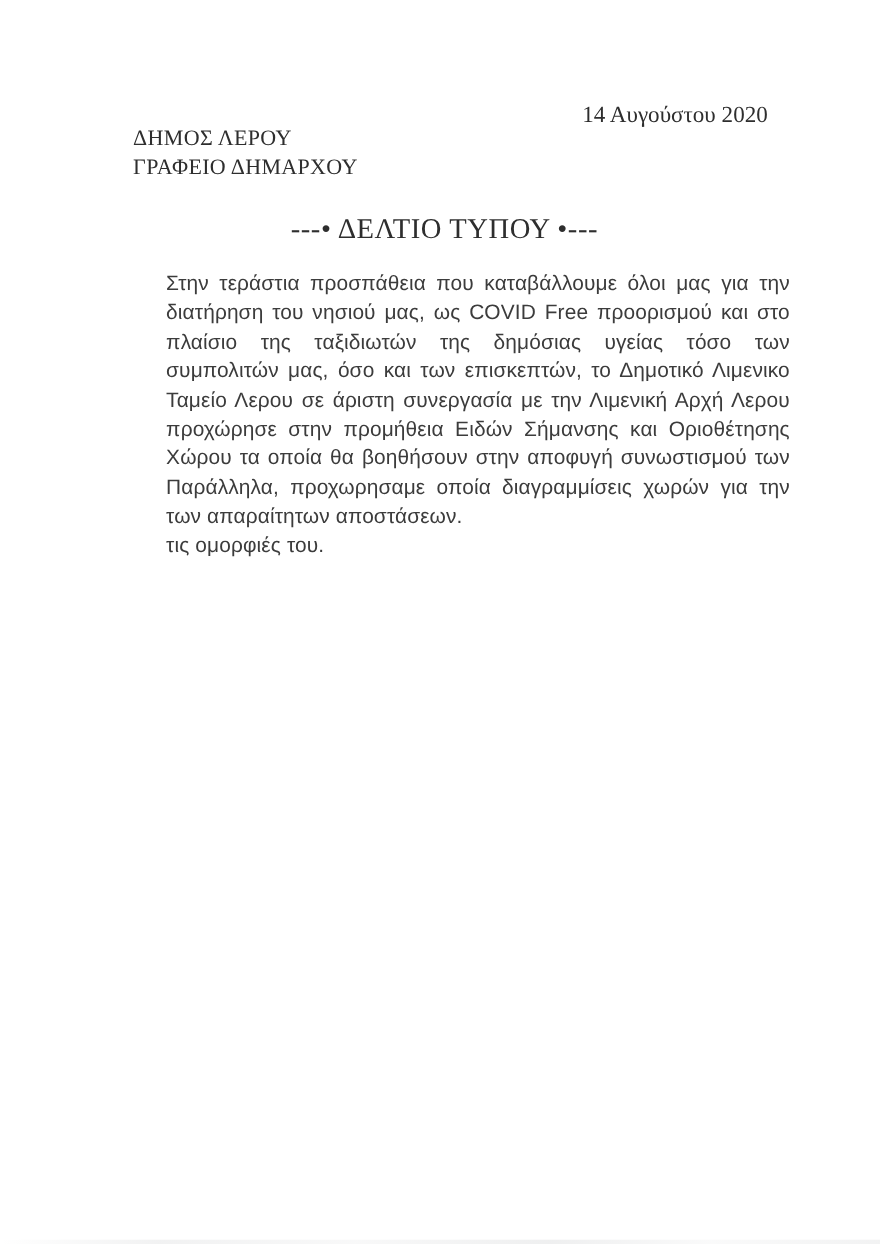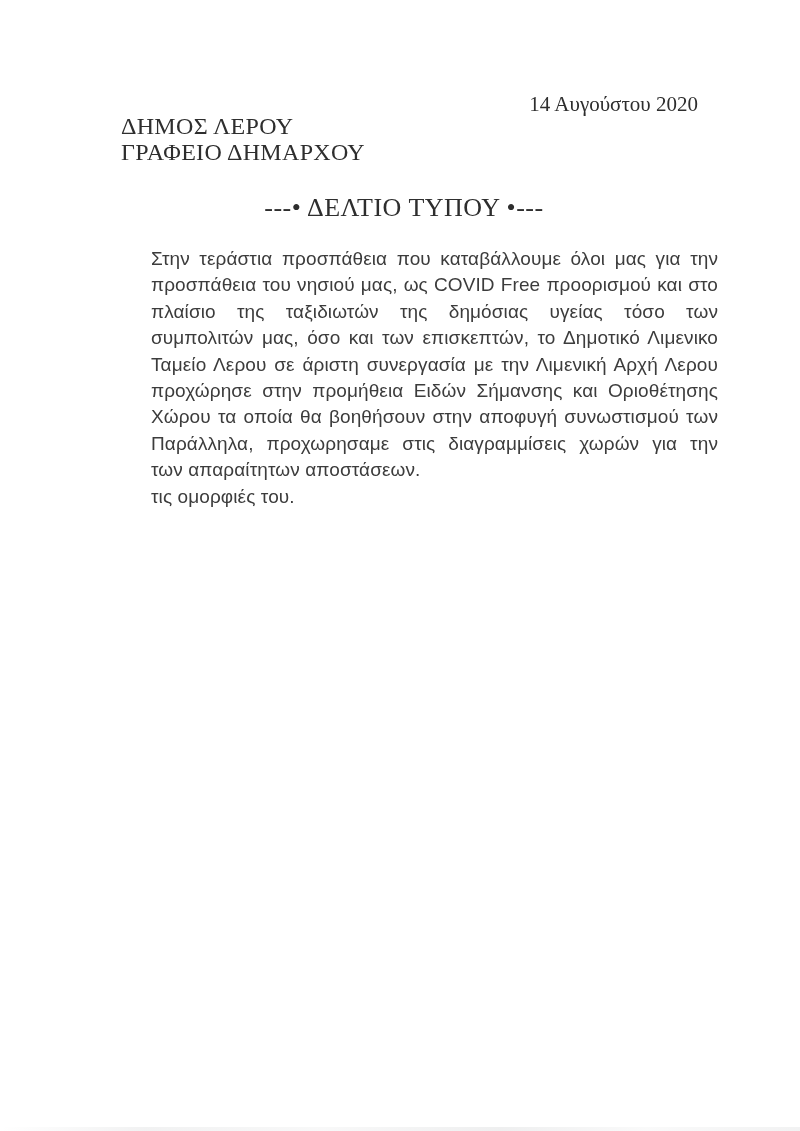--- a/index.html
+++ b/index.html
@@ -25,21 +25,21 @@
     font-family:"Liberation Serif", serif;
     font-size:21px;
     color:var(--heading);
     white-space:nowrap;
   }
   .sender-block{
     position:absolute;
     top:113px;
     left:121px;
     font-family:"Liberation Serif", serif;
-    font-size:24px;
+    font-size:20px;
     line-height:26px;
     color:var(--heading);
     letter-spacing:0.3px;
   }
   .press-title{
     position:absolute;
     top:193px;
     left:0;
     width:100%;
     text-align:center;
@@ -104,29 +104,29 @@
   <div class="sender-block">
     <div>ΔΗΜΟΣ ΛΕΡΟΥ</div>
     <div>ΓΡΑΦΕΙΟ ΔΗΜΑΡΧΟΥ</div>
   </div>
 
   <div class="press-title">---• ΔΕΛΤΙΟ ΤΥΠΟΥ •---</div>
 
   <div class="body-text">
       <div class="paragraph">
         <div class="line j">Στην τεράστια προσπάθεια που καταβάλλουμε όλοι μας για την</div>
-        <div class="line j">προσπάθεια του νησιού μας, ως COVID Free προορισμού και στο</div>
+        <div class="line j">διατήρηση του νησιού μας, ως COVID Free προορισμού και στο</div>
         <div class="line j">πλαίσιο της ταξιδιωτών της δημόσιας υγείας τόσο των</div>
         <div class="line j">συμπολιτών μας, όσο και των επισκεπτών, το Δημοτικό Λιμενικο</div>
         <div class="line j">Ταμείο Λερου σε άριστη συνεργασία με την Λιμενική Αρχή Λερου</div>
         <div class="line j">προχώρησε στην προμήθεια Ειδών Σήμανσης και Οριοθέτησης</div>
         <div class="line j">Χώρου τα οποία θα βοηθήσουν στην αποφυγή συνωστισμού των</div>
       </div>
       <div class="paragraph">
-        <div class="line j">Παράλληλα, προχωρησαμε στις διαγραμμίσεις χωρών για την</div>
+        <div class="line j">Παράλληλα, προχωρησαμε οποία διαγραμμίσεις χωρών για την</div>
         <div class="line">των απαραίτητων αποστάσεων.</div>
       </div>
       <div class="paragraph">
         <div class="line">τις ομορφιές του.</div>
       </div>
     </div>
 
   <div class="scan-edge"></div>
 
 </div>

